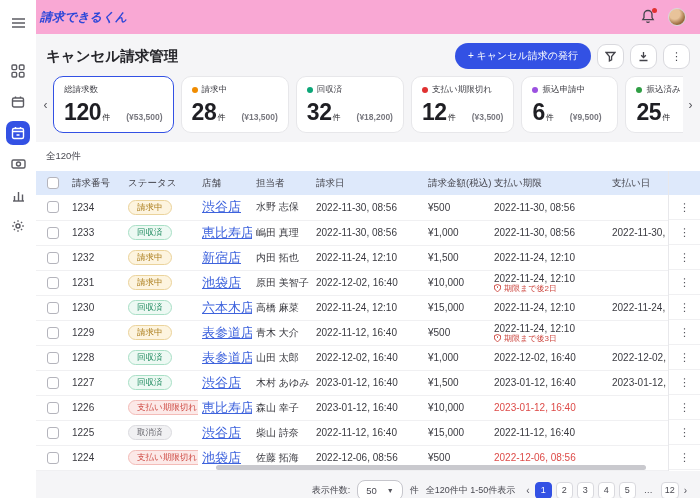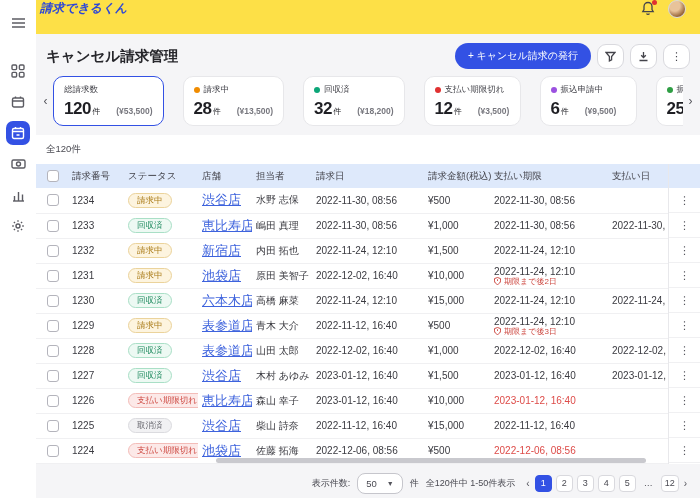--- a/index.html
+++ b/index.html
@@ -13,21 +13,21 @@
   .side-btn { width: 24px; height: 24px; border: none; background: none; display: flex;
     align-items: center; justify-content: center; cursor: pointer; border-radius: 7px; }
   .side-btn svg { stroke: #5C5C63; fill: none; stroke-width: 1.4; }
   .side-btn.active { background: #3351E4; }
   .side-btn.active svg { stroke: #fff; }
   .hamburger { margin-bottom: 24px; }
   .side-nav { display: flex; flex-direction: column; gap: 7px; }
 
   
   .main { flex: 1; min-width: 0; display: flex; flex-direction: column; }
-  .topbar { height: 34px; background: #fde047; display: flex; align-items: flex-start;
+  .topbar { height: 34px; background: #f9a8d4; display: flex; align-items: center;
     justify-content: space-between; padding: 0 14px 0 4px; flex-shrink: 0; }
   .logo { color: #2B46D9; font-weight: bold; font-style: italic; font-size: 12px; letter-spacing: .3px; }
   .topbar-right { display: flex; align-items: center; gap: 12px; }
   .bell-wrap { position: relative; width: 15px; height: 16px; }
   .bell-wrap svg { stroke: #44444B; fill: none; stroke-width: 1.3; }
   .bell-dot { position: absolute; top: -1px; right: -1px; width: 5px; height: 5px;
     border-radius: 50%; background: #E03131; }
   .avatar { width: 18px; height: 18px; border-radius: 50%;
     background: radial-gradient(circle at 35% 30%, #E8C39A 0 35%, #9C6B3F 70%, #6E4322 100%);
     border: 1px solid #D8D8DC; }
@@ -46,28 +46,28 @@
   .date-field svg { stroke: #55555C; fill: none; stroke-width: 1.2; }
   .icon-btn { width: 27px; height: 25px; background: #fff; border: 1px solid #D9D9DE;
     border-radius: 9px; display: flex; align-items: center; justify-content: center; cursor: pointer; }
   .icon-btn svg { stroke: #44444B; fill: none; stroke-width: 1.3; }
   .kebab-glyph { font-size: 11px; color: #44444B; letter-spacing: 0; }
 
   
   .stats-row { display: flex; align-items: center; padding: 0 2px 9px 2px; }
   .chev-btn { width: 15px; border: none; background: none; color: #55555C; font-size: 12px;
     cursor: pointer; flex-shrink: 0; padding: 0; }
-  .cards { display: flex; gap: 19px; flex: 1; min-width: 0; overflow: hidden; }
+  .cards { display: flex; gap: 7px; flex: 1; min-width: 0; overflow: hidden; }
   .card { background: #fff; border: 1px solid #E7E7EA; border-radius: 10px;
     padding: 7px 10px 6px 10px; min-width: 97px; flex-shrink: 0; cursor: pointer; }
   .card.selected { border: 1.5px solid #3351E4; }
   .card-label { display: flex; align-items: center; gap: 4px; font-size: 8.5px; color: #3F3F46; white-space: nowrap; }
   .dot { width: 6px; height: 6px; border-radius: 50%; flex-shrink: 0; }
   .card-value { display: flex; align-items: baseline; margin-top: 3px; white-space: nowrap; }
-  .card-count { font-size: 17px; font-weight: bold; color: #1F1F24; letter-spacing: -.4px; }
+  .card-count { font-size: 23px; font-weight: bold; color: #1F1F24; letter-spacing: -.4px; }
   .card-unit { font-size: 8px; color: #1F1F24; margin-left: 1px; }
   .card-amount { font-size: 8.5px; color: #77777E; margin-left: 16px; font-weight: bold; }
 
   
   .table-card { background: #fff; position: relative; flex-shrink: 0; }
   .table-top { display: flex; align-items: center; justify-content: space-between; padding: 8px 10px; }
   .total-label { font-size: 9.5px; color: #4A4A52; }
   .search { display: flex; align-items: center; border: 1px solid #D9D9DE; border-radius: 7px;
     padding: 4px 8px; width: 152px; background: #fff; }
   .search input { border: none; outline: none; font-size: 9px; flex: 1; min-width: 0;

